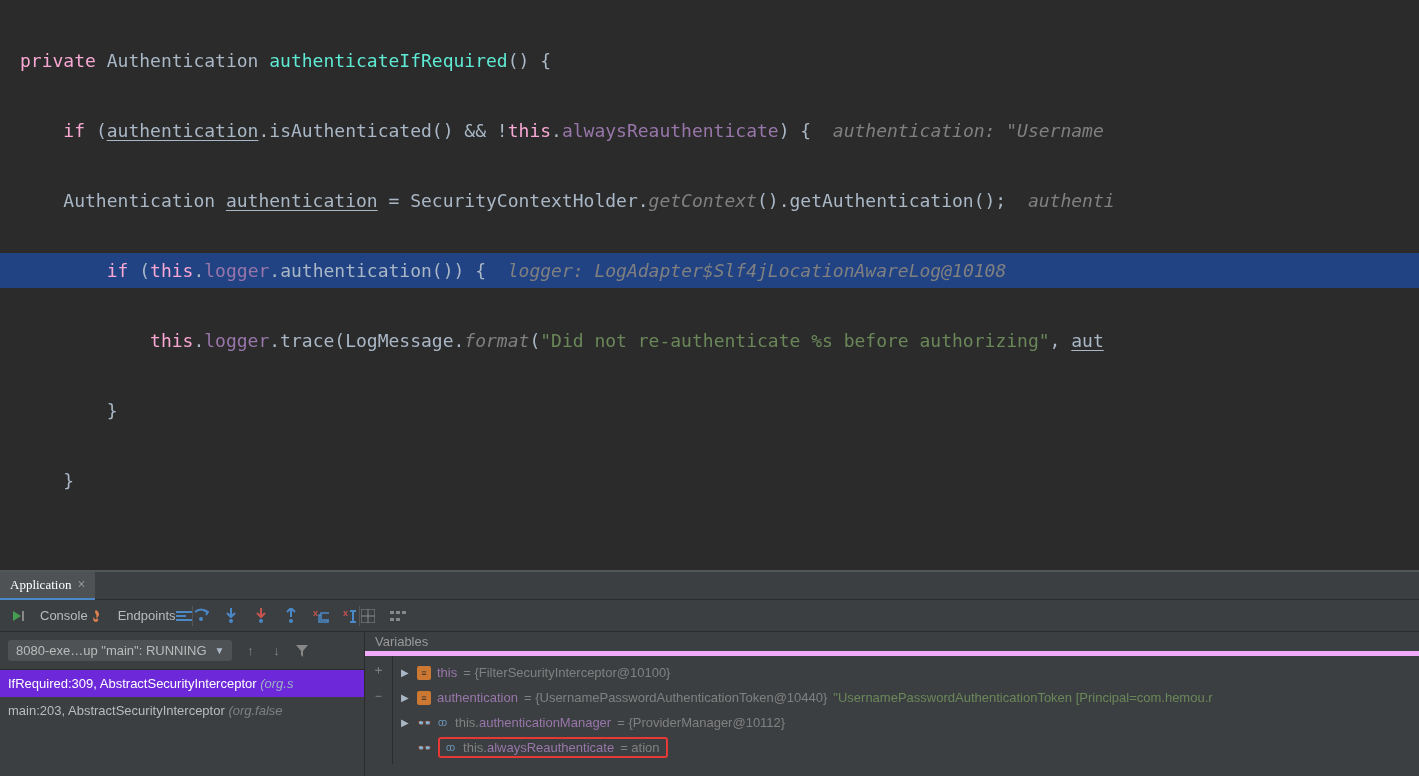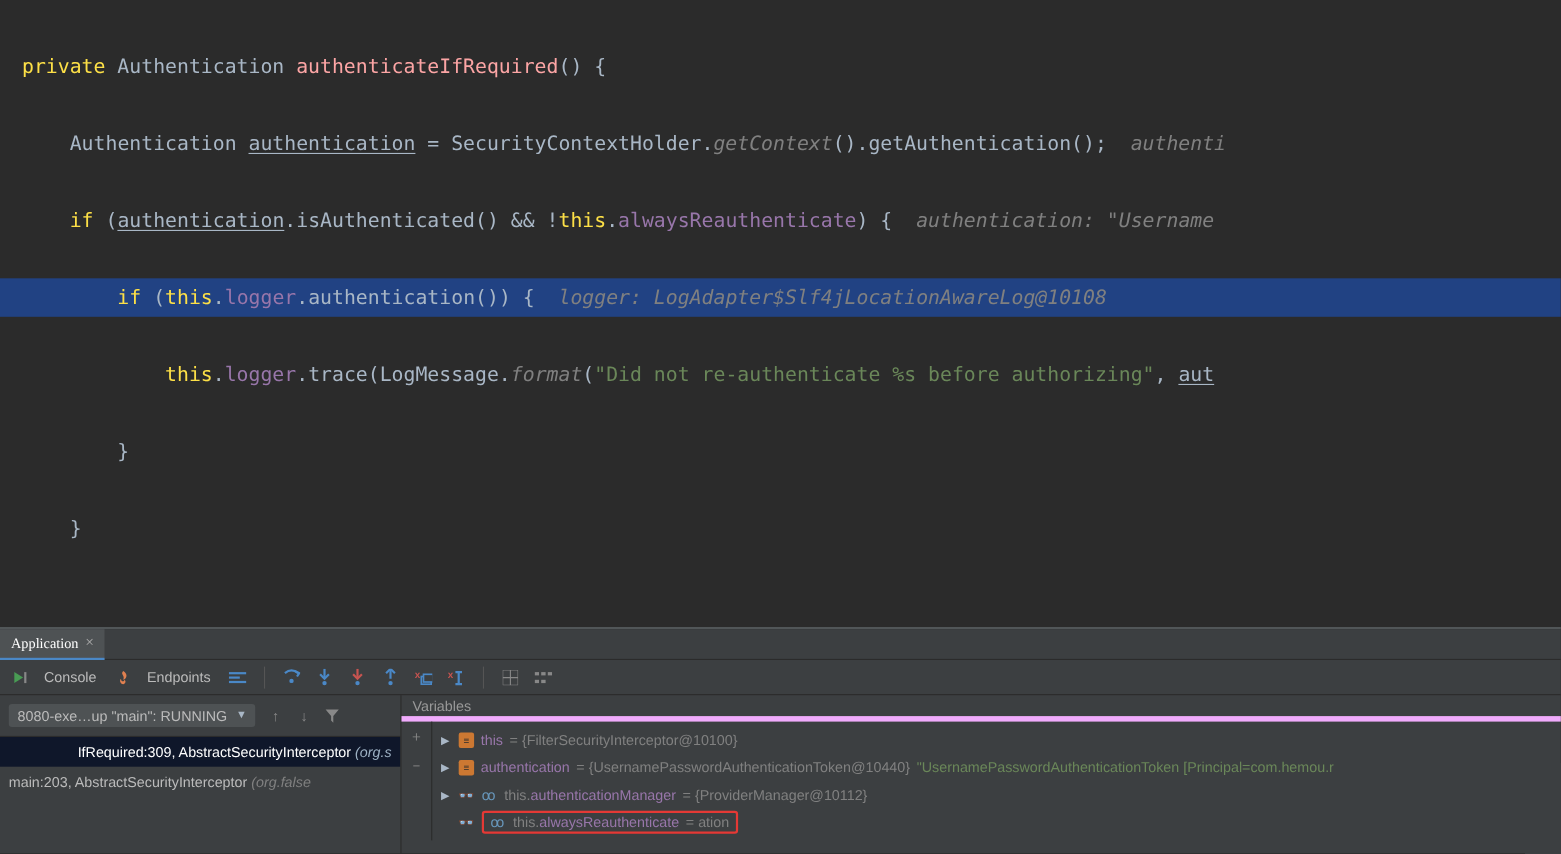--- a/index.html
+++ b/index.html
@@ -15,85 +15,85 @@
   .editor {
     height: 570px;
     padding-top: 8px;
     overflow: hidden;
     line-height: 35px;
     white-space: pre;
     background: #2b2b2b;
   }
   .line { padding-left: 20px; }
   .line.highlight { background: #214283; }
-  .kw { color: #fde047; }
+  .kw { color: #f9a8d4; }
   .type { color: #a9b7c6; }
-  .method { color: #fca5a5; }
+  .method { color: #5eead4; }
   .ident { color: #a9b7c6; }
   .field { color: #9876aa; }
   .str { color: #6a8759; }
   .hint { color: #808080; font-style: italic; }
   .punct { color: #a9b7c6; }
   .ul { text-decoration: underline; text-underline-offset: 3px; }
   .red-box { border: 2px solid #e53935; padding: 0 2px; border-radius: 3px; }
   .red-box-inline { display: inline-block; }
 
   .panel-divider { height: 2px; background: #515658; }
   .bottom-panel { background: #3c3f41; height: 204px; font-family: 'Segoe UI', sans-serif; font-size: 13px; color: #bbb; }
   .tab-bar { display: flex; align-items: center; height: 28px; border-bottom: 1px solid #2b2b2b; }
   .tab { padding: 0 10px; height: 28px; display: flex; align-items: center; gap: 6px; cursor: pointer; }
   .tab.active { background: #4e5254; border-bottom: 2px solid #4a88c7; color: #fff; font-family: Liberation Serif, serif; }
   .tab .close-x { color: #aaa; font-size: 14px; }
 
-  .toolbar { display: flex; align-items: center; height: 32px; gap: 16px; padding: 0 10px; border-bottom: 1px solid #2b2b2b; }
+  .toolbar { display: flex; align-items: center; height: 32px; gap: 0; padding: 0 10px; border-bottom: 1px solid #2b2b2b; }
   .toolbar .group { display: flex; align-items: center; gap: 14px; }
   .toolbar .sep { width: 1px; height: 20px; background: #555; }
   .tb-icon { display: flex; align-items: center; justify-content: center; width: 16px; height: 16px; cursor: pointer; }
 
   .debug-body { display: flex; height: 144px; }
   .left-col { width: 365px; border-right: 1px solid #2b2b2b; display: flex; flex-direction: column; }
   .thread-row { display: flex; align-items: center; height: 38px; border-bottom: 1px solid #2b2b2b; padding: 0 8px; gap: 10px; }
   .thread-badge { background: #4e5254; padding: 3px 8px; border-radius: 3px; display: flex; align-items: center; gap: 8px; }
   .thread-badge .chev { color: #a9b7c6; font-size: 10px; }
   .frames { flex: 1; overflow: hidden; }
   .frame { padding: 6px 8px; white-space: nowrap; overflow: hidden; text-overflow: ellipsis; }
-  .frame.sel { background: #0f172a; color: #fff; text-align: right; }
+  .frame.sel { background: #6d28d9; color: #fff; }
   .frame .pkg { font-style: italic; color: #808080; }
   .frame.sel .pkg { color: #9eb2c4; }
 
   .right-col { flex: 1; display: flex; flex-direction: column; }
   .vars-header { height: 24px; display: flex; align-items: center; padding: 0 10px; color: #999; border-bottom: 5px solid #f0abfc; }
   .vars-body { display: flex; }
   .vars-gutter { width: 28px; display: flex; flex-direction: column; align-items: center; padding-top: 6px; gap: 10px; border-right: 1px solid #2b2b2b; }
   .vars-list { flex: 1; padding: 4px 8px; }
   .var-row { display: flex; align-items: center; height: 25px; gap: 6px; }
   .arrow { color: #a9b7c6; font-size: 10px; width: 10px; }
   .obj-icon { width: 14px; height: 14px; background: #cc7832; border-radius: 2px; display: flex; align-items: center; justify-content: center; font-size: 9px; color: #2b2b2b; font-weight: bold; }
-  .oo-icon { color: #6897bb; font-size: 13px; letter-spacing: -2px; margin-right: 4px; }
+  .oo-icon { color: #6897bb; font-size: 10px; letter-spacing: -2px; margin-right: 4px; }
   .var-name { color: #9876aa; }
   .var-val { color: #808080; }
   .var-str { color: #6a8759; }
   .glasses { color: #888; font-size: 12px; }
 
   .run-icon { color: #499c54; }
   .flame-icon { color: #e08050; }
   .blue-icon { color: #4a88c7; }
   .down-icon { color: #4a88c7; }
   .grid-icon { color: #888; }
   .grey-icon { color: #888; }
 
   .highlight-box-sm { border: 2px solid #e53935; padding: 1px 6px; border-radius: 3px; display: inline-flex; align-items: center; gap: 6px; }
 </style>
 </head>
 <body>
 
 <div class="editor">
 <div class="line"><span class="kw">private</span> <span class="type">Authentication</span> <span class="method">authenticateIfRequired</span><span class="punct">() {</span></div>
+<div class="line">    <span class="kw">if</span><span> (</span><span class="ident ul">authentication</span><span>.isAuthenticated() &amp;&amp; !</span><span class="kw">this</span><span>.</span><span class="field">alwaysReauthenticate</span><span>) {  </span><span class="hint">authentication: "Username</span></div>
 <div class="line">    <span class="type">Authentication</span> <span class="ident ul">authentication</span><span> = SecurityContextHolder.</span><span class="hint">getContext</span><span>().getAuthentication();  </span><span class="hint">authenti</span></div>
-<div class="line">    <span class="kw">if</span><span> (</span><span class="ident ul">authentication</span><span>.isAuthenticated() &amp;&amp; !</span><span class="kw">this</span><span>.</span><span class="field">alwaysReauthenticate</span><span>) {  </span><span class="hint">authentication: "Username</span></div>
 <div class="line highlight">        <span class="kw">if</span><span> (</span><span class="kw">this</span><span>.</span><span class="field">logger</span><span>.authentication()) {  </span><span class="hint">logger: LogAdapter$Slf4jLocationAwareLog@10108</span></div>
 <div class="line">            <span class="kw">this</span><span>.</span><span class="field">logger</span><span>.trace(LogMessage.</span><span class="hint">format</span><span>(</span><span class="str">"Did not re-authenticate %s before authorizing"</span><span>, </span><span class="ident ul">aut</span></div>
 <div class="line">        <span>}</span></div>
 <div class="line">    <span>}</span></div>
 
 
 
 
 
 

